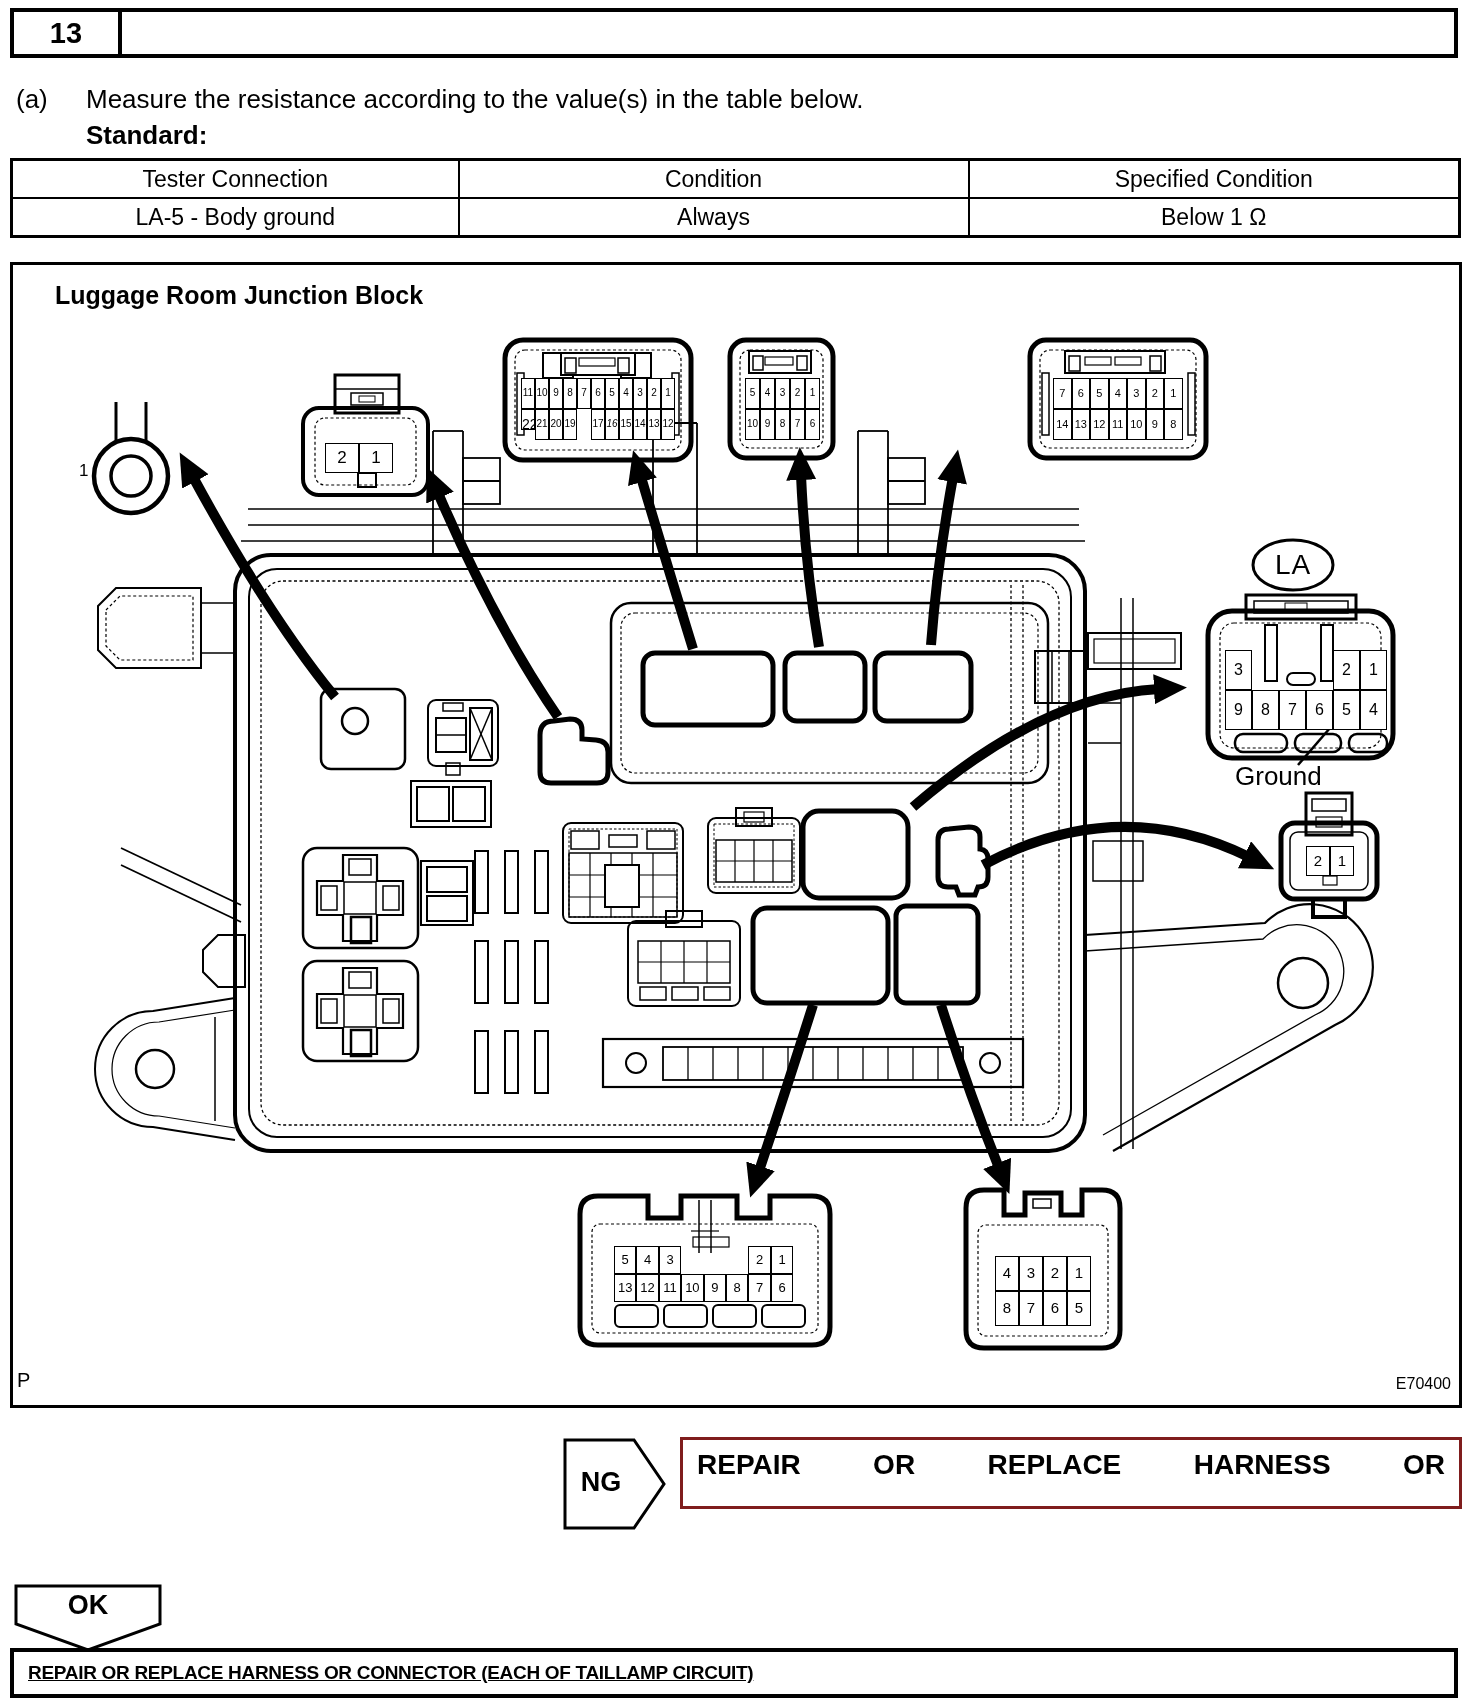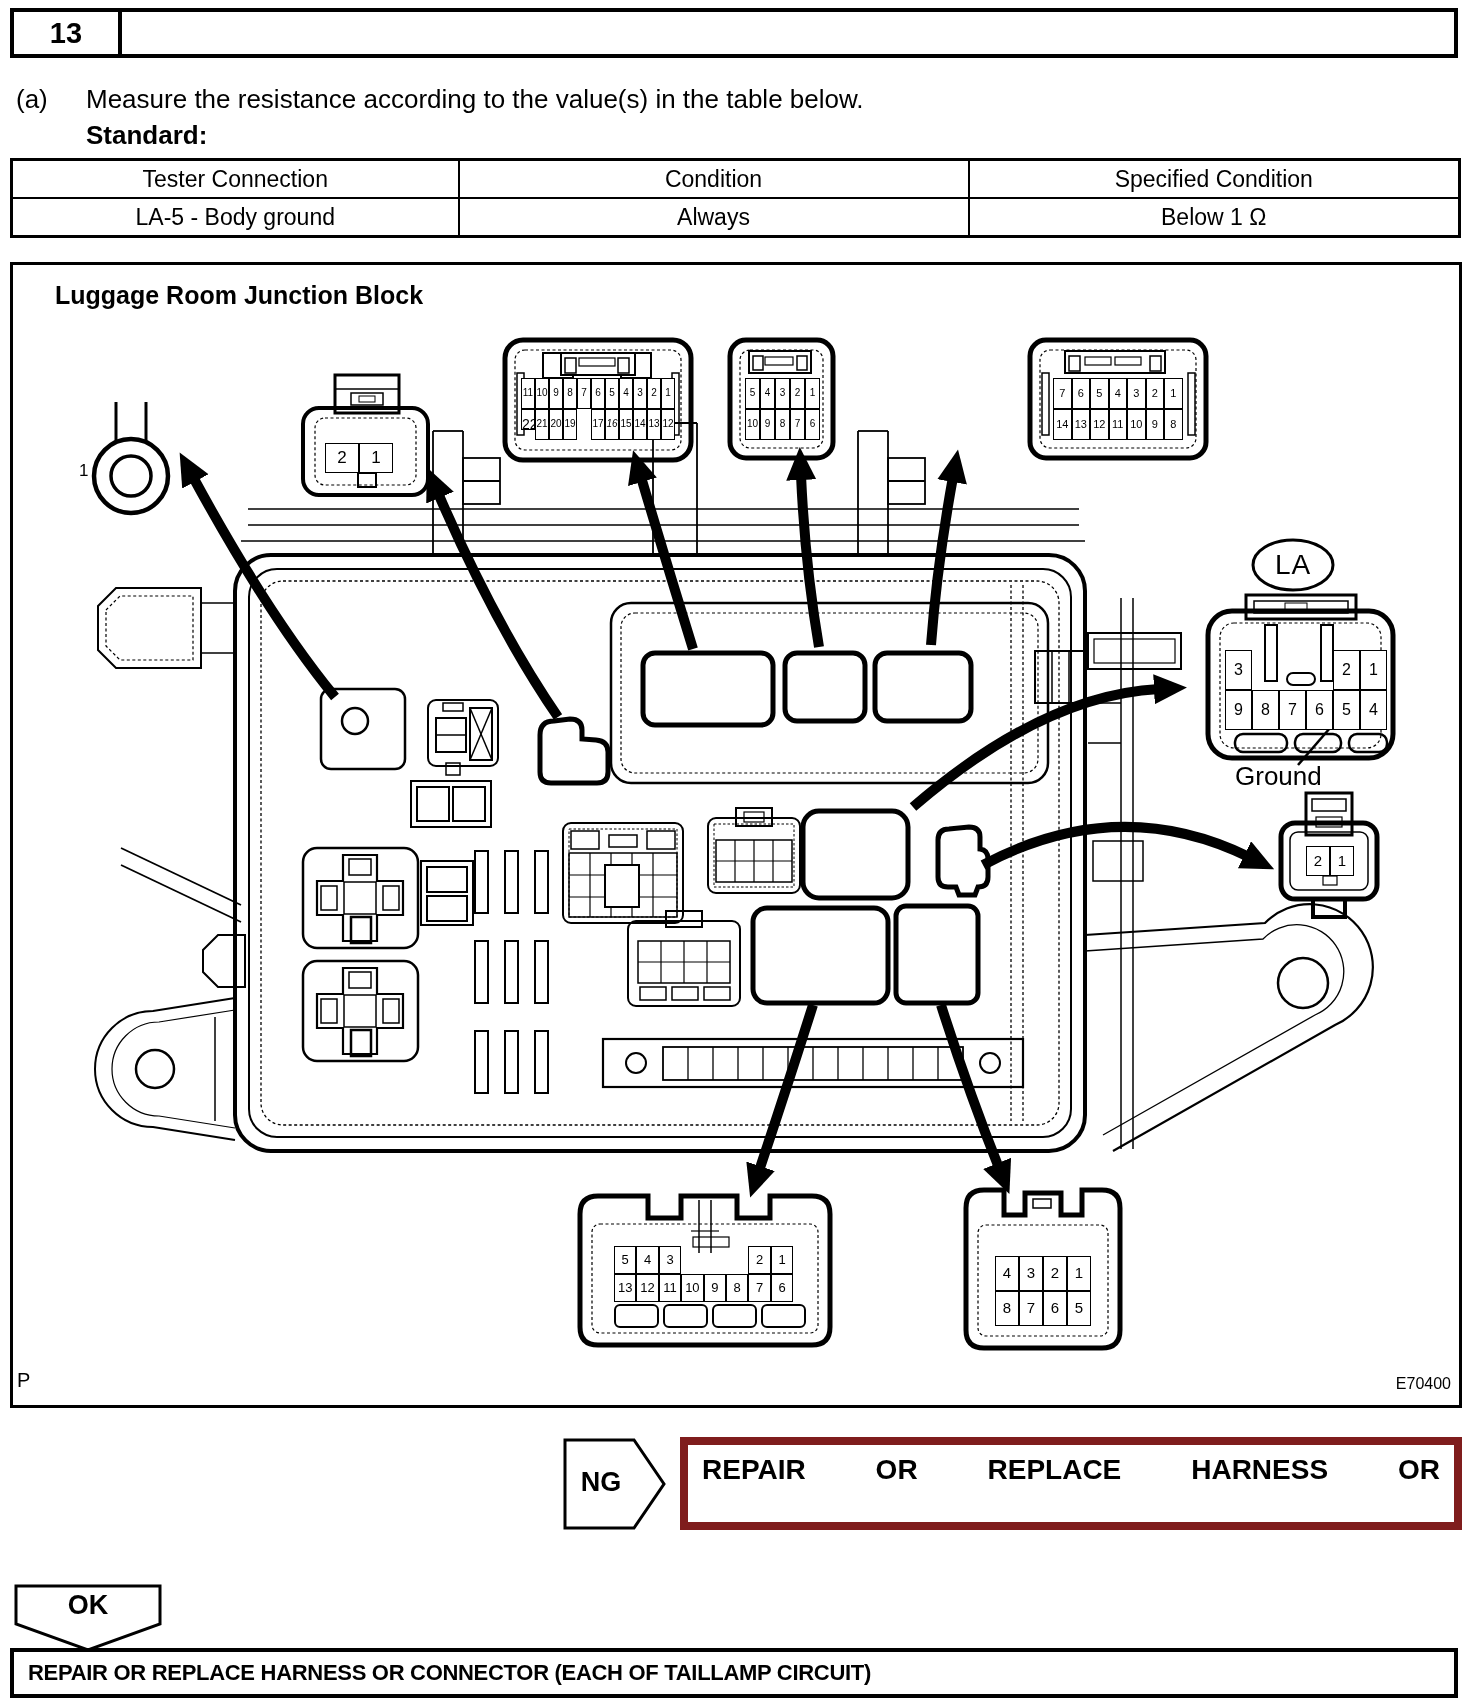--- a/index.html
+++ b/index.html
@@ -22,26 +22,26 @@
   .dg-title{left:42px;top:12px;font-size:25px;font-weight:bold;line-height:36px;}
   .pin{position:absolute;box-sizing:border-box;border:1.6px solid #000;text-align:center;background:#fff;font-weight:normal;color:#000;}
   .ring-label{font-size:17px;}
   .la-badge-text{left:1240px;top:284px;width:80px;text-align:center;font-size:28px;letter-spacing:1px;}
   .ground-label{left:1222px;top:496px;font-size:26px;}
   .page-marker{left:4px;top:1104px;font-size:20px;}
   .figure-code{right:8px;top:1110px;font-size:16px;}
   
   .ng-wrap{left:563px;top:1437px;width:104px;height:96px;}
   .ng-text{left:6px;top:30px;width:64px;text-align:center;font-size:27px;font-weight:bold;}
-  .ng-box{left:680px;top:1437px;width:782px;height:93px;border:8px solid #7f1d1d;box-sizing:border-box;padding:8px 14px 0 14px;}
+  .ng-box{left:680px;top:1437px;width:782px;height:72px;border:3px solid #7f1d1d;box-sizing:border-box;padding:8px 14px 0 14px;}
   .ng-line1{font-size:28px;font-weight:bold;line-height:34px;text-align:justify;text-align-last:justify;}
   .ng-line2{font-size:28px;font-weight:bold;line-height:34px;}
   .ok-wrap{left:14px;top:1584px;width:150px;height:72px;}
   .ok-text{left:0;top:6px;width:148px;text-align:center;font-size:27px;font-weight:bold;}
-  .final-bar{left:10px;top:1648px;width:1448px;height:50px;border:4px solid #000;box-sizing:border-box;display:flex;align-items:center;padding-left:14px;font-size:22px;font-weight:bold;letter-spacing:-0.3px;}
+  .final-bar{left:10px;top:1648px;width:1448px;height:50px;border:4px solid #000;box-sizing:border-box;display:flex;align-items:center;padding-left:14px;font-size:19px;font-weight:bold;letter-spacing:-0.3px;text-decoration:underline;}
 </style>
 </head>
 <body>
 
 <div class="abs step-header">
   <div class="step-num">13</div>
 </div>
 
 <div class="abs inst-label">(a)</div>
 <div class="abs inst-text">Measure the resistance according to the value(s) in the table below.</div>

